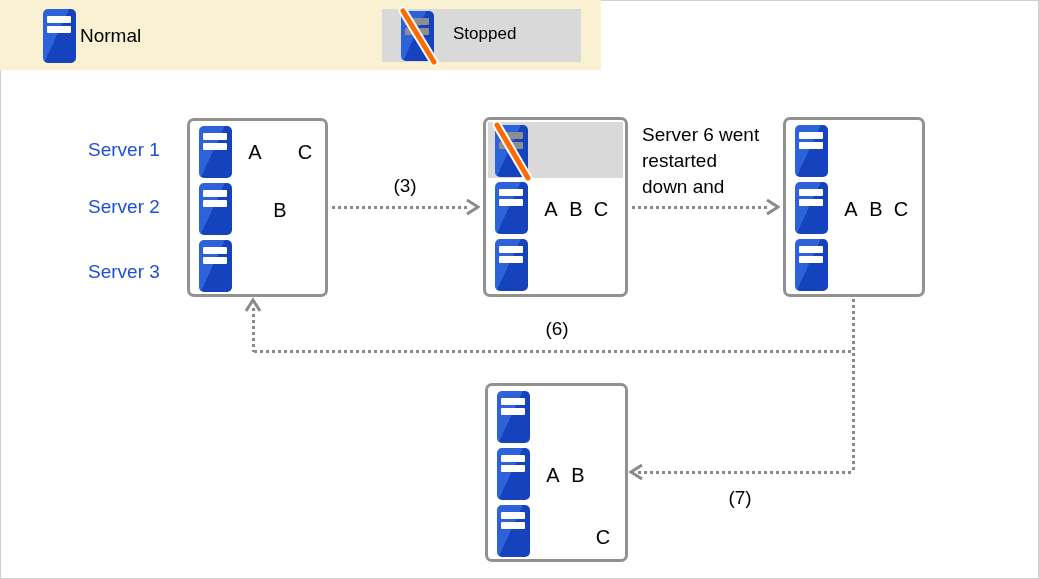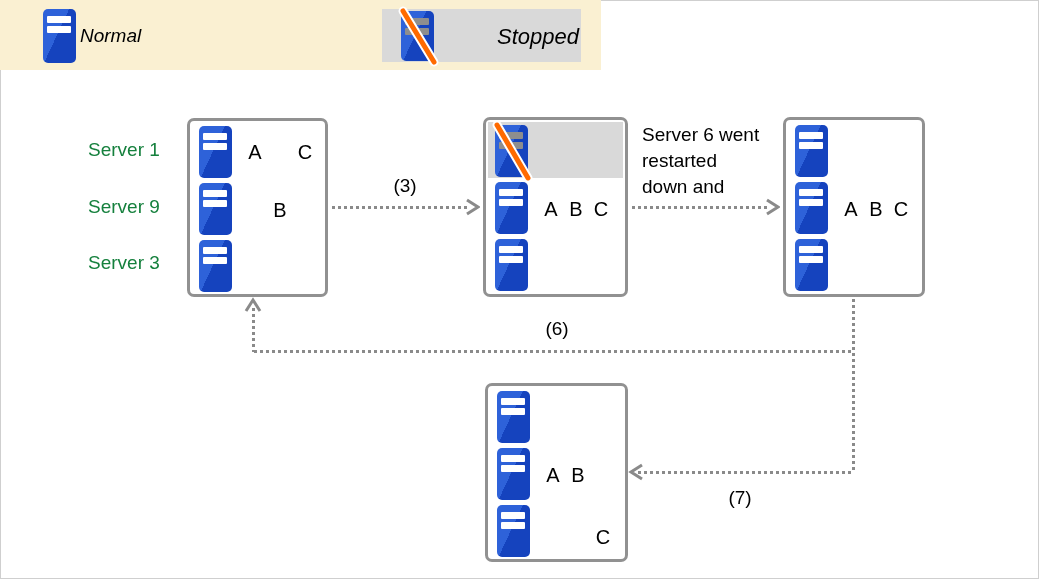--- a/index.html
+++ b/index.html
@@ -1,24 +1,24 @@
 <!DOCTYPE html>
 <html><head>
 <meta charset="utf-8">
 <style>
   html,body{margin:0;padding:0;background:#fff;}
   body{font-family:"Liberation Sans", sans-serif;}
   .canvas{position:relative;width:1039px;height:579px;background:#fff;overflow:hidden;}
   .frame{position:absolute;inset:0;border:1px solid #CFCFCF;pointer-events:none;z-index:1;}
 
   
-  .legend{position:absolute;left:0;top:0;width:601px;height:70px;background:#FAF0D2;z-index:2;font-style:italic;}
+  .legend{position:absolute;left:0;top:0;width:601px;height:70px;background:#FAF0D2;z-index:2;}
   .legend-normal-label{position:absolute;left:80px;top:25px;font-size:19px;color:#000;}
   .stopped-chip{position:absolute;left:382px;top:9px;width:199px;height:53px;background:#D9D9D9;}
-  .stopped-chip .chip-label{position:absolute;left:71px;top:15px;font-size:22px;color:#000;margin-left:44px;}
+  .stopped-chip .chip-label{position:absolute;left:71px;top:15px;font-size:17px;color:#000;}
 
   
   .srv{position:absolute;width:33px;height:52px;border-radius:5px;
        background:linear-gradient(115deg,#2E62D9 45%,#1543BE 45%);}
   .srv .bar{position:absolute;left:4px;width:24px;height:7px;background:#fff;border-radius:1px;}
   .srv .bar1{top:7px}
   .srv .bar2{top:17px}
   .srv.stopped .bar{background:#8E8E8E;}
   .srv .slash{position:absolute;left:-5px;top:-4px;overflow:visible;}
 
@@ -31,22 +31,22 @@
   .cbox .i1{left:9px;top:5px;}
   .cbox .i2{left:9px;top:62px;}
   .cbox .i3{left:9px;top:119px;}
   .down-band{position:absolute;left:2px;right:2px;top:2px;height:56px;background:#D9D9D9;}
 
   .lt{position:absolute;width:22px;text-align:center;font-size:20px;line-height:26px;color:#000;}
   .cA{left:54px}.cB{left:79px}.cC{left:104px}
   .r1{top:18px}.r2{top:76px}.r3{top:138px}
 
   
-  .server-label{position:absolute;left:88px;width:90px;height:24px;font-size:19px;line-height:24px;color:#15803d;}
-  .sl1{top:138px}.sl2{top:195px}.sl3{top:251px}
+  .server-label{position:absolute;left:88px;width:90px;height:24px;font-size:19px;line-height:24px;color:#1d4ed8;}
+  .sl1{top:138px}.sl2{top:195px}.sl3{top:260px}
   .step-label{position:absolute;width:64px;text-align:center;font-size:19px;color:#000;}
   .annotation{position:absolute;left:642px;top:122px;width:150px;font-size:19px;line-height:26px;color:#000;}
 
   
   .dot-h{position:absolute;height:3px;
          background:repeating-linear-gradient(to right,#8A8A8A 0 3px,transparent 3px 6px);}
   .dot-v{position:absolute;width:3px;
          background:repeating-linear-gradient(to bottom,#8A8A8A 0 3px,transparent 3px 6px);}
   .head{position:absolute;}
 </style>
@@ -69,21 +69,21 @@
         <svg class="slash" width="43" height="60" viewBox="0 0 43 60">
           <line x1="7" y1="4" x2="38" y2="55" stroke="#FFFFFF" stroke-width="9" stroke-linecap="round"></line>
           <line x1="7" y1="4" x2="38" y2="55" stroke="#FF6A00" stroke-width="5" stroke-linecap="round"></line>
         </svg>
       </div>
       <span class="chip-label">Stopped</span>
     </div>
   </div>
 
   <div class="server-label sl1">Server 1</div>
-  <div class="server-label sl2">Server 9</div>
+  <div class="server-label sl2">Server 2</div>
   <div class="server-label sl3">Server 3</div>
 
   <div class="cbox box1">
     <div class="srv i1">
         <i class="bar bar1"></i>
         <i class="bar bar2"></i>
       </div>
     <div class="srv i2">
         <i class="bar bar1"></i>
         <i class="bar bar2"></i>

